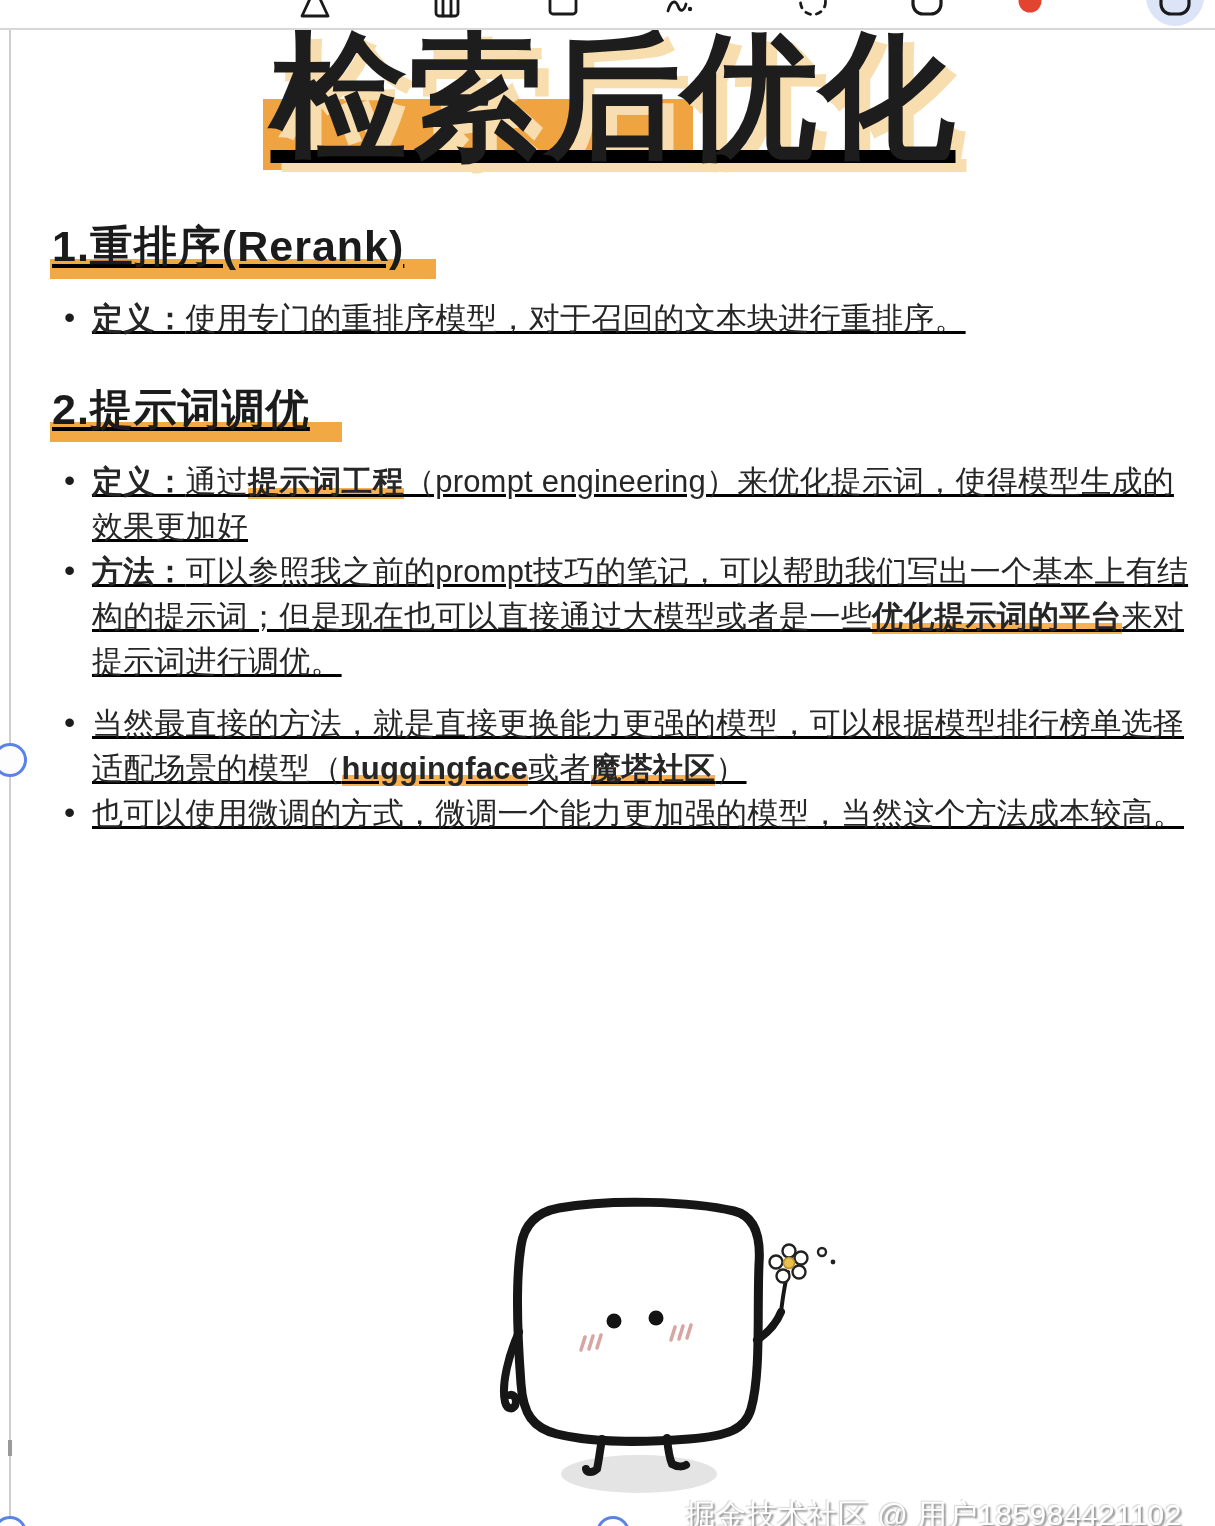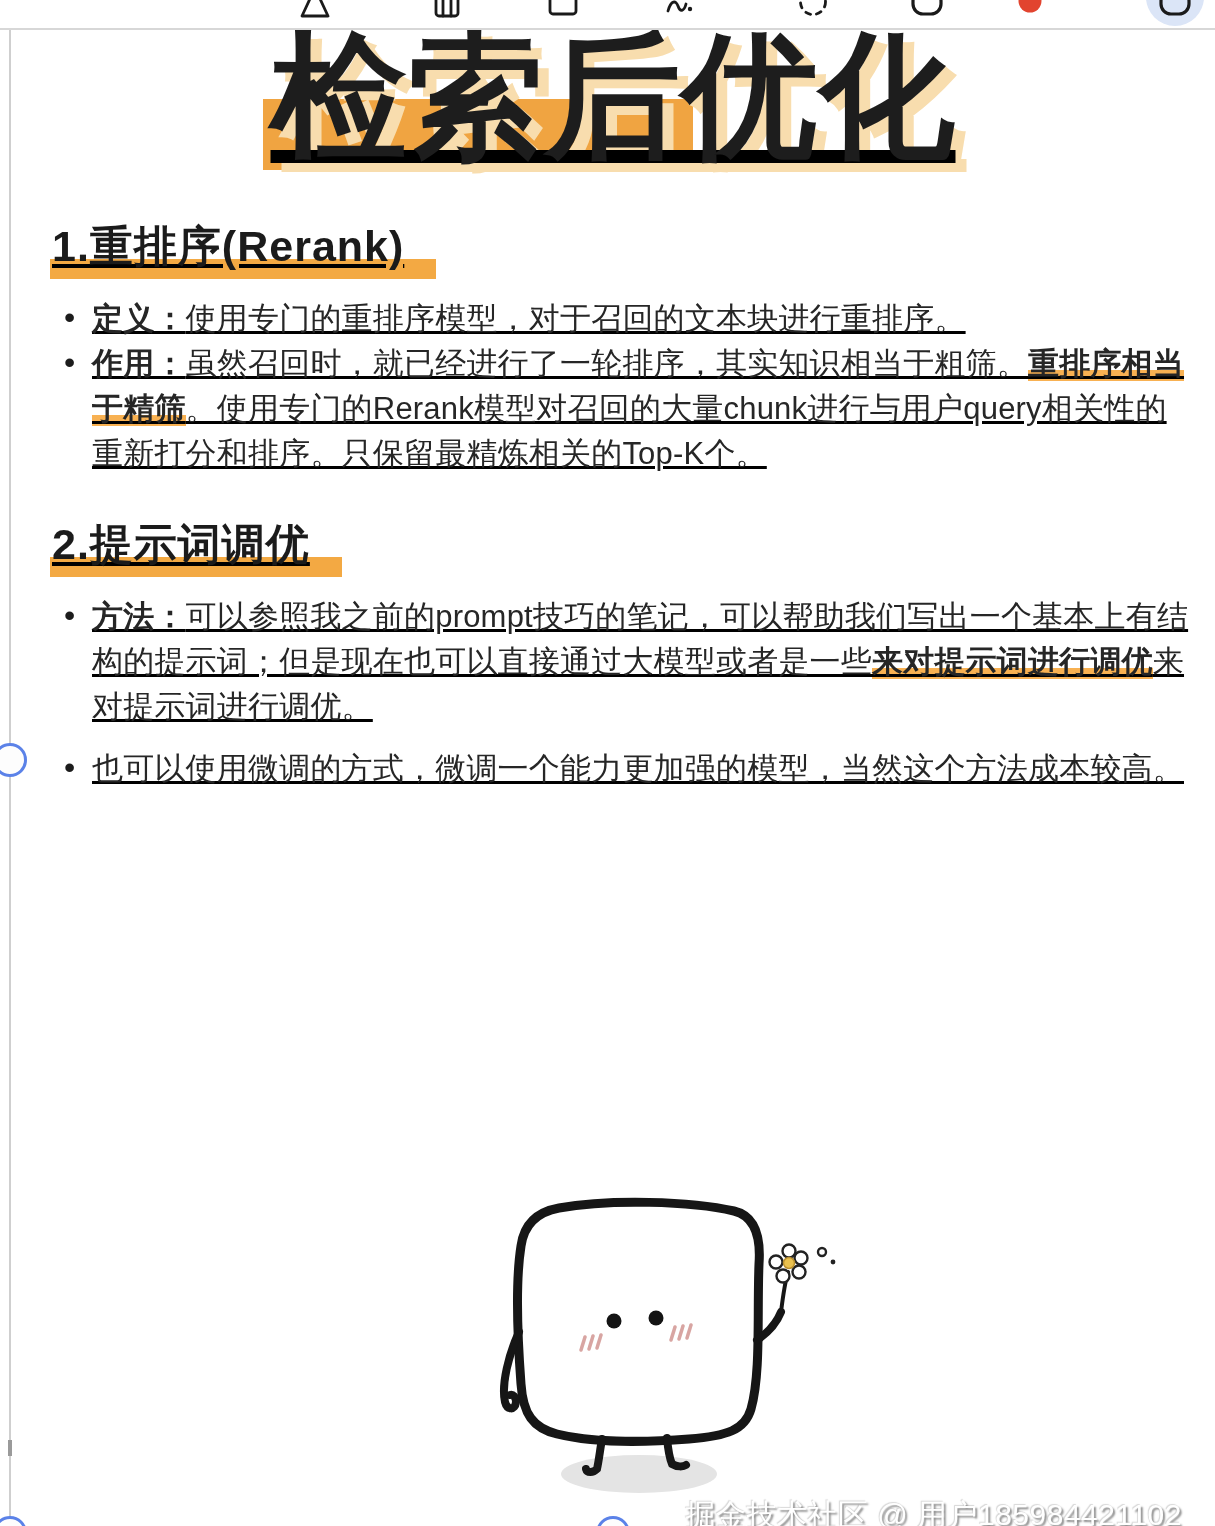--- a/index.html
+++ b/index.html
@@ -122,31 +122,32 @@
 <div class="page">
   <div class="title-wrap">
     <div class="title-hl"></div>
     <div class="title-text">检索后优化</div>
   </div>
   <div class="content">
       <section class="sec">
         <h2 class="sec-heading">1.重排序(Rerank)</h2>
         <ul class="bullets">
           <li><span class="b">定义：</span><span>使用专门的重排序模型，对于召回的文本块进行重排序。</span></li>
-          <li><span class="b">作用：</span><span>虽然召回时，就已经进行了一轮排序，其实知识相当于粗筛。</span><span class="b hl">重排序相当于精筛</span><span>。使用专门的Rerank模型对召回的大量chunk进行与用户query相关性的重新打分和排序。只保留最精炼相关的Top-K个。</span></li>
         </ul>
       </section>
       <section class="sec">
         <h2 class="sec-heading">2.提示词调优</h2>
         <ul class="bullets">
-          <li><span class="b">方法：</span><span>可以参照我之前的prompt技巧的笔记，可以帮助我们写出一个基本上有结构的提示词；但是现在也可以直接通过大模型或者是一些</span><span class="b hl">来对提示词进行调优</span><span>来对提示词进行调优。</span></li>
+          <li><span class="b">定义：</span><span>通过</span><span class="b hl">提示词工程</span><span>（prompt engineering）来优化提示词，使得模型生成的效果更加好</span></li>
+          <li><span class="b">方法：</span><span>可以参照我之前的prompt技巧的笔记，可以帮助我们写出一个基本上有结构的提示词；但是现在也可以直接通过大模型或者是一些</span><span class="b hl">优化提示词的平台</span><span>来对提示词进行调优。</span></li>
         </ul>
       </section>
       <section class="sec">
         <ul class="bullets">
+          <li><span>当然最直接的方法，就是直接更换能力更强的模型，可以根据模型排行榜单选择适配场景的模型（</span><span class="b hl">huggingface</span><span>或者</span><span class="b hl">魔塔社区</span><span>）</span></li>
           <li><span>也可以使用微调的方式，微调一个能力更加强的模型，当然这个方法成本较高。</span></li>
         </ul>
       </section>
     </div>
 
   <svg class="mascot" viewBox="0 0 470 360">
     <ellipse cx="200" cy="290" rx="78" ry="19" fill="#e4e4e4"></ellipse>
     <path d="M120,24 C170,15 252,17 295,27 C316,32 322,52 320,80 C318,130 322,190 312,225
              C306,246 288,252 250,255 C200,259 150,258 118,250 C94,244 84,230 82,200
              C79,160 76,100 82,62 C85,40 98,28 120,24 Z" fill="#ffffff" stroke="#161616" stroke-width="9" stroke-linejoin="round"></path>

